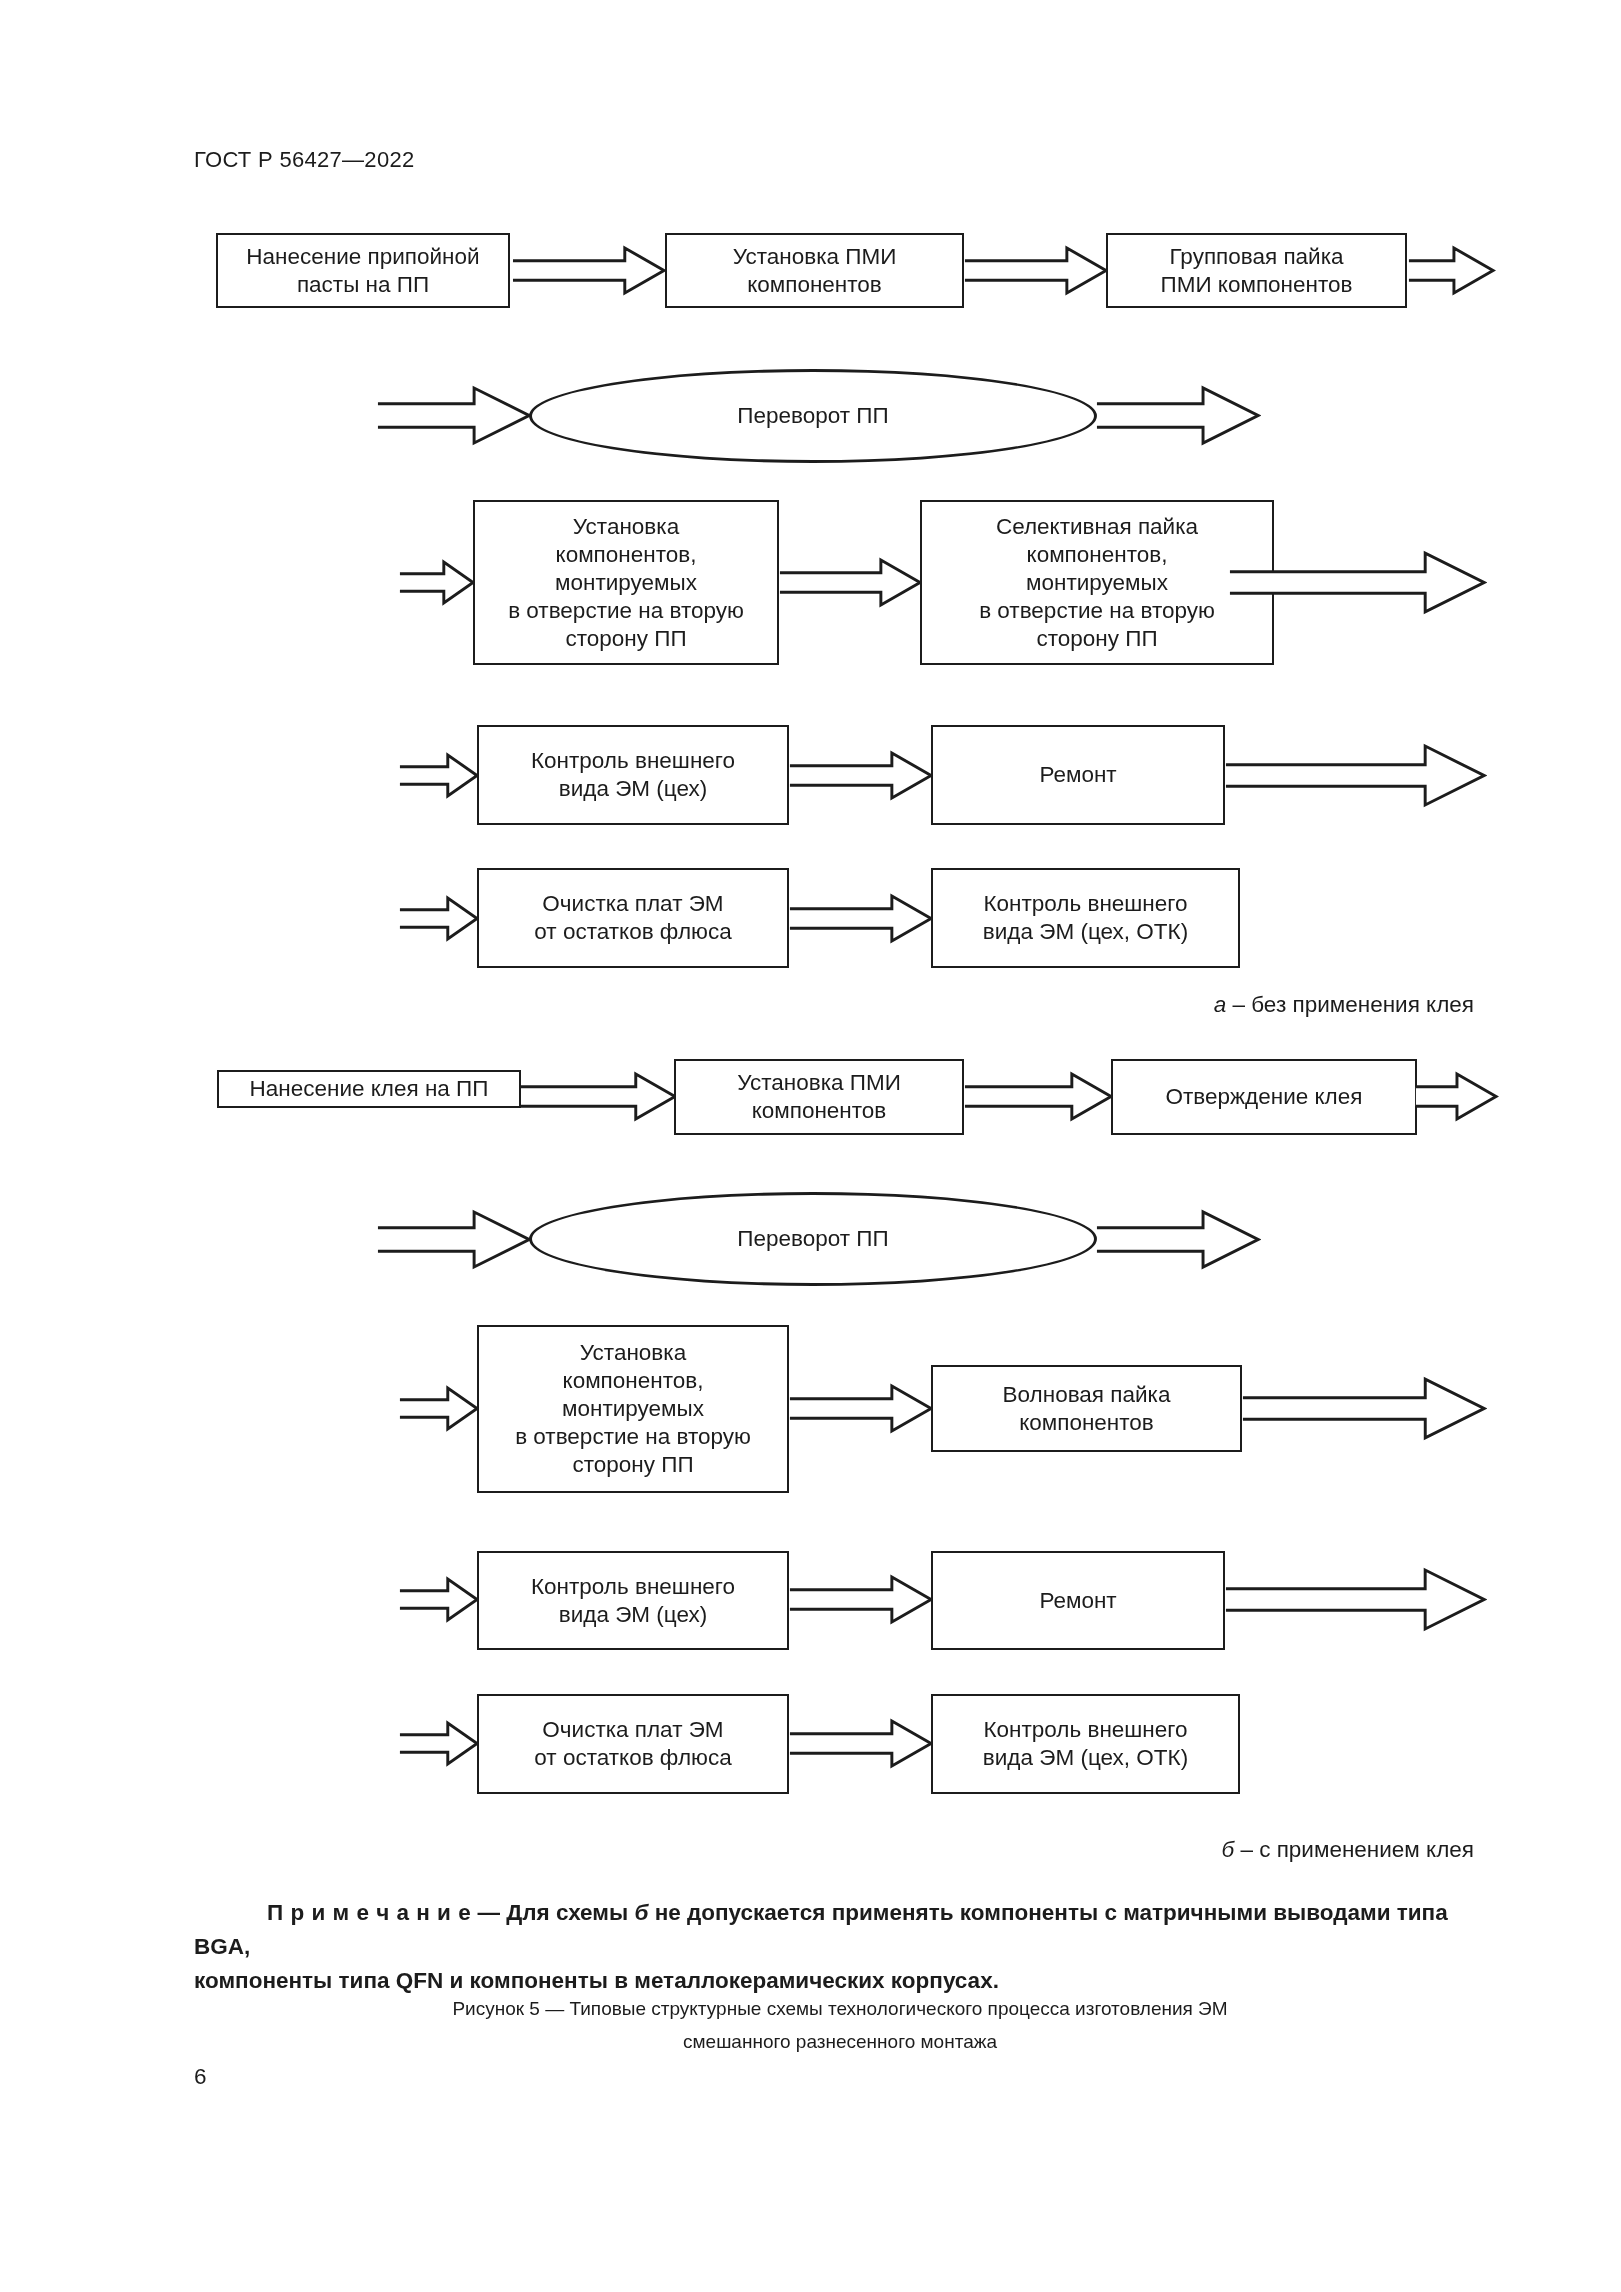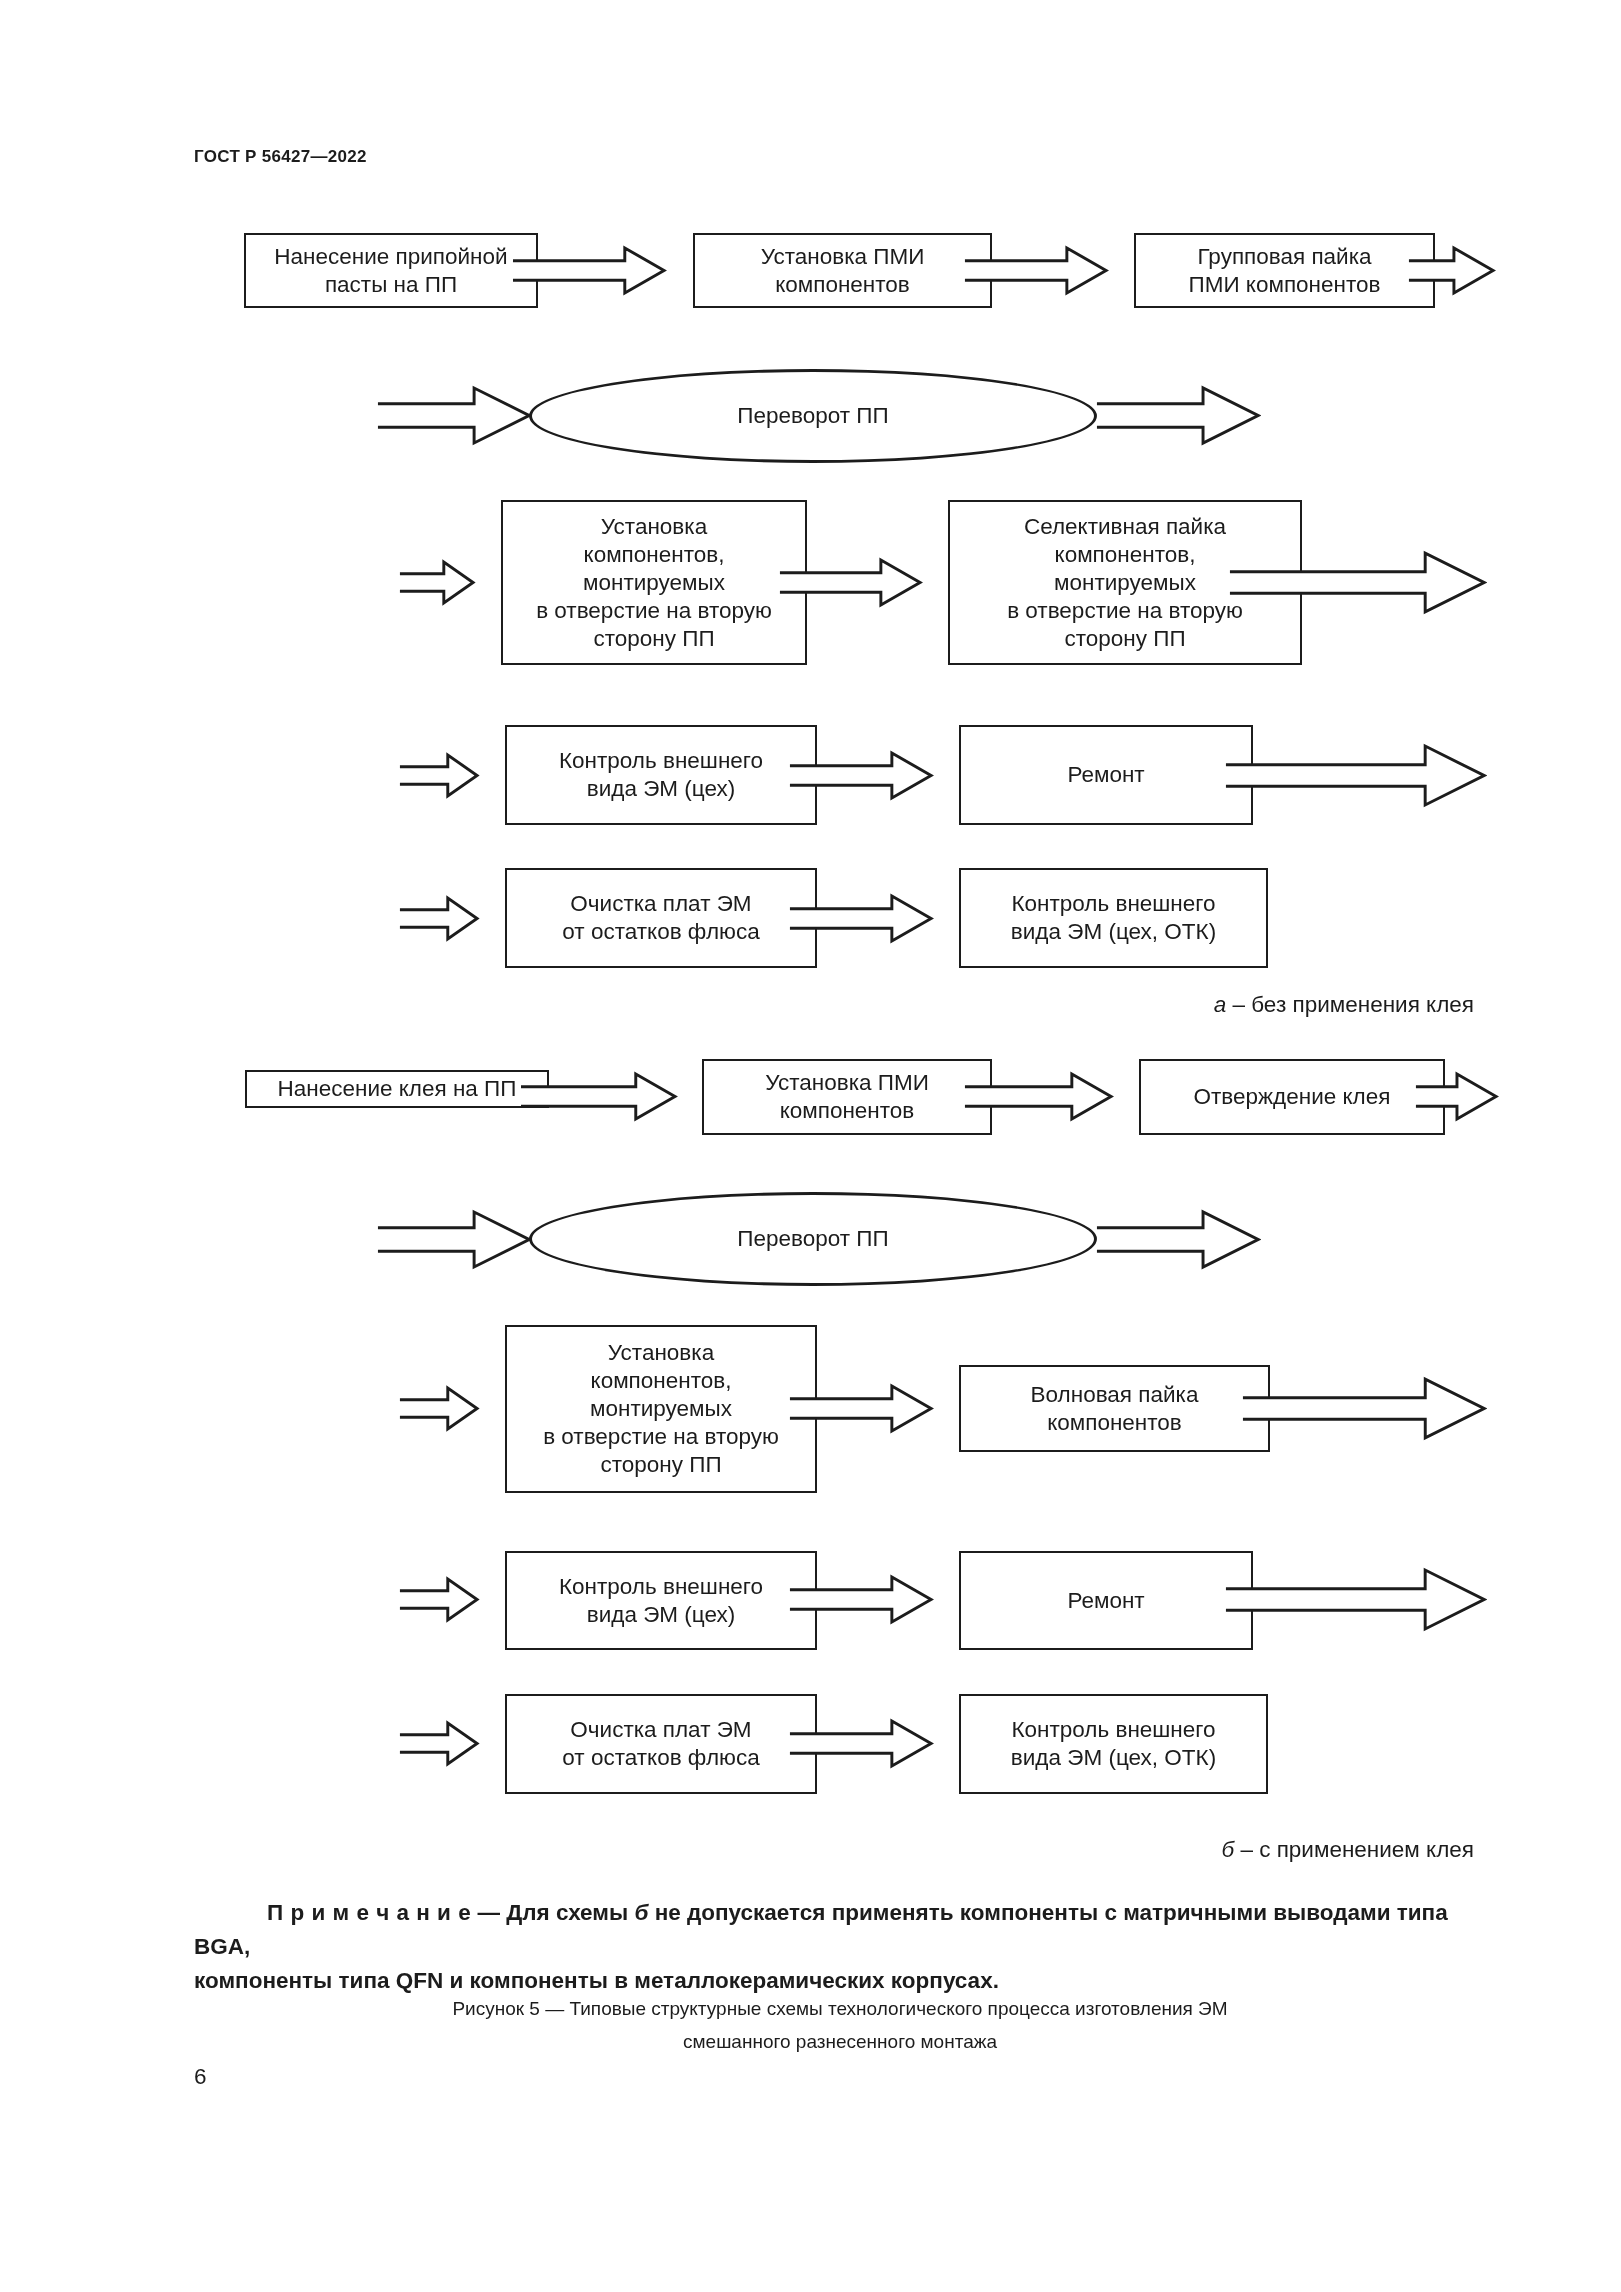--- a/index.html
+++ b/index.html
@@ -6,32 +6,31 @@
   .page{
     position:relative;
     width:1621px;height:2293px;
     background:#ffffff;
     font-family:"Liberation Sans", sans-serif;
     color:#1c1c1c;
     overflow:hidden;
   }
   .hdr{
     position:absolute;left:194px;top:147px;
-    font-size:17px;font-weight:bold;letter-spacing:0.3px;
+    font-size:22px;font-weight:normal;letter-spacing:0.3px;
   }
   .box{
     position:absolute;
     border:2.9px solid #1c1c1c;
     background:#fff;
     display:flex;align-items:center;justify-content:center;
     text-align:center;
     white-space:pre-line;
     font-size:22.5px;line-height:28px;
     box-sizing:border-box;
-    margin-left:28px;
   }
   .ellipse{
     position:absolute;
     border:3.9px solid #1c1c1c;
     border-radius:50%;
     background:#fff;
     display:flex;align-items:center;justify-content:center;
     text-align:center;
     font-size:22.5px;
     box-sizing:border-box;

